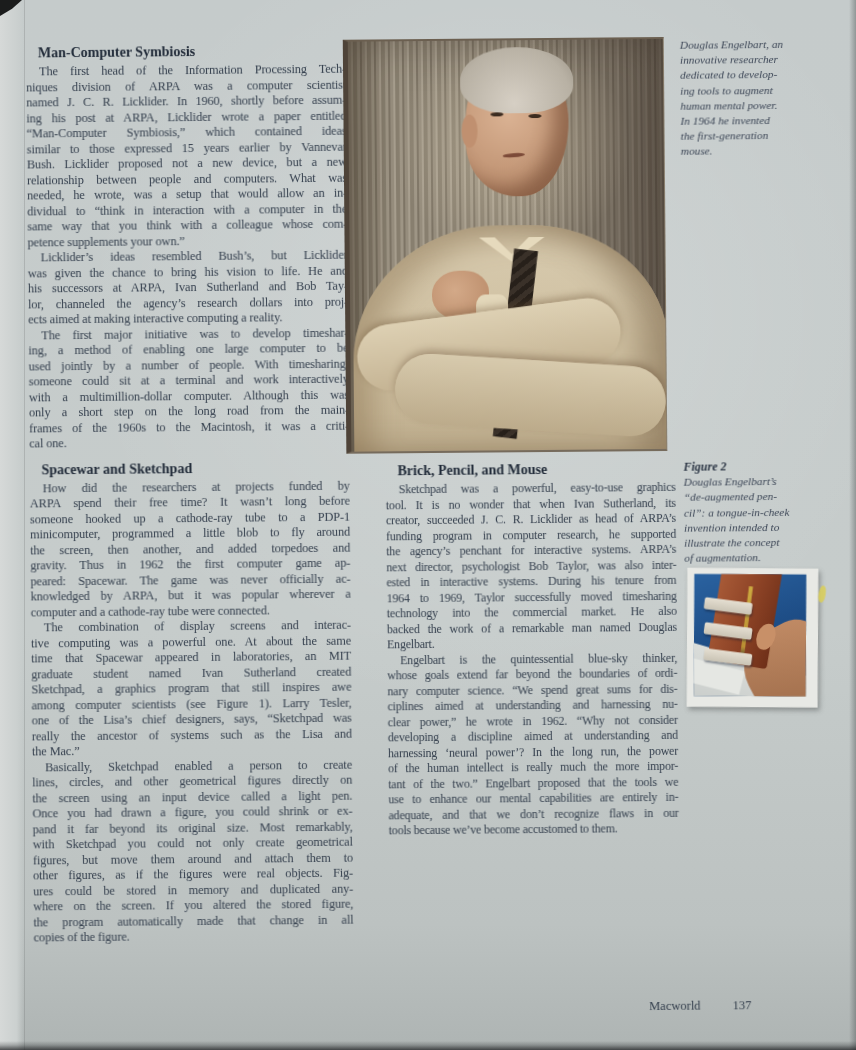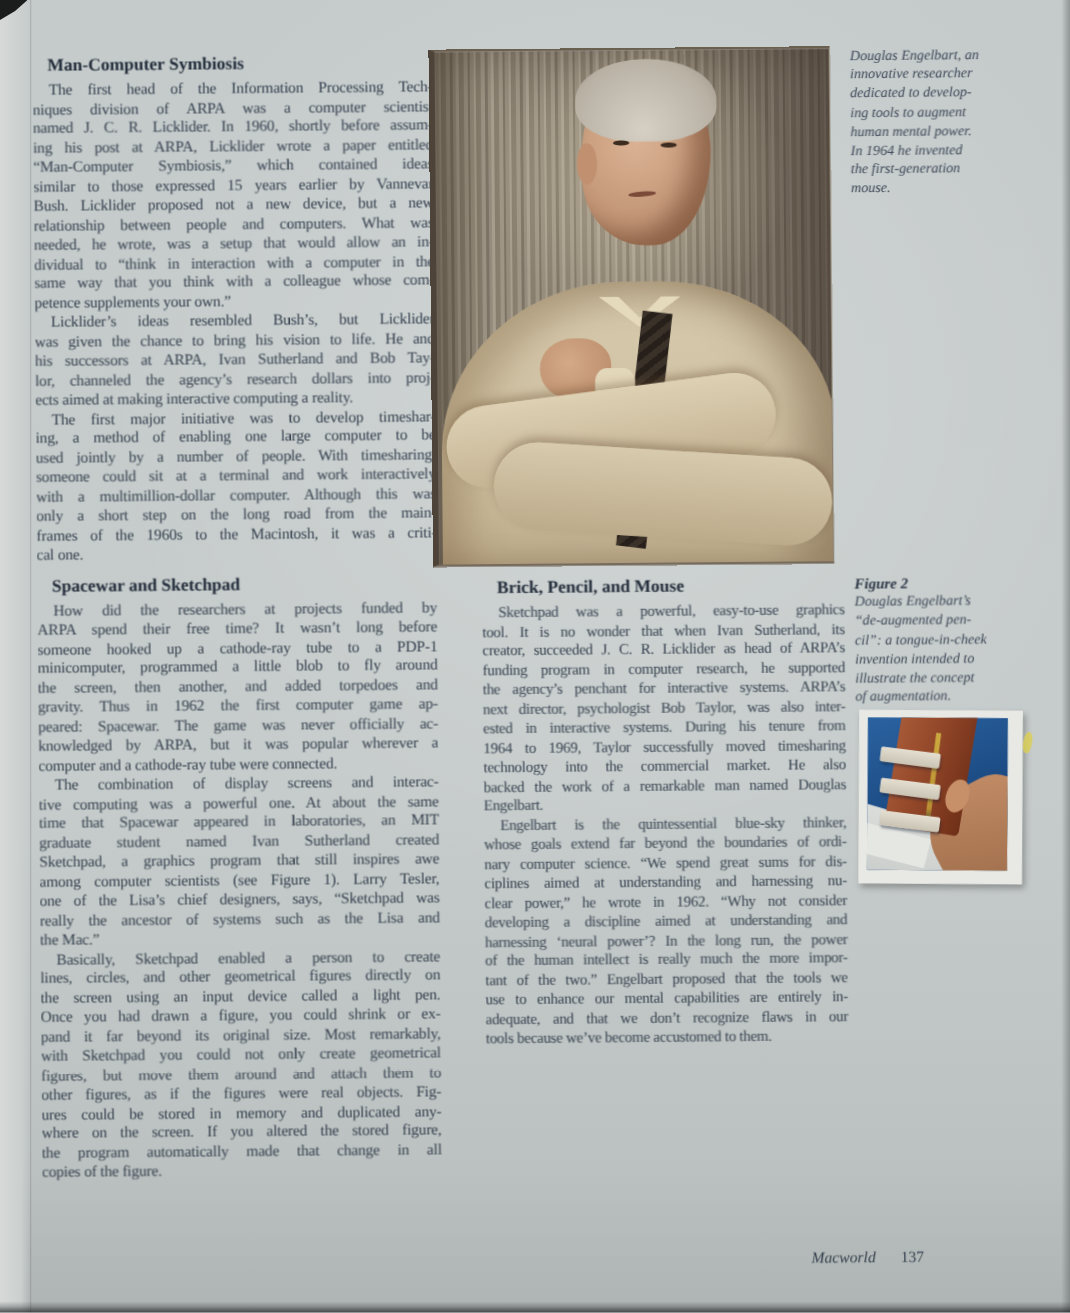--- a/index.html
+++ b/index.html
@@ -35,22 +35,22 @@
   .para > div:last-child{text-align:left;text-align-last:left;}
   .para > div:first-child{text-indent:13px;}
 
   .caption{position:absolute;width:132px;font-style:italic;font-size:11.3px;
      line-height:15.2px;color:#3d4757;}
   .caption-top{left:684px;top:40px;}
   .fig2-block{left:684px;top:462px;}
   .fig2-label{font-weight:bold;font-style:italic;font-size:12px;line-height:15.2px;color:#2c3645;}
 
   .footer{position:absolute;left:645px;top:1001px;width:160px;font-size:12.5px;color:#333e4c;}
-  .footer .mag{font-style:italic;}
-  .footer .pnum{margin-left:20px;}
+  .footer .mag{}
+  .footer .pnum{margin-left:32px;}
 
   
   .photo-main{position:absolute;left:347px;top:39px;width:315px;height:410px;overflow:hidden;
     border-left:5px solid #4e4338;border-top:2px solid #6b5f50;
     border-right:1px solid #8a7f6e;border-bottom:2px solid #766b5c;
     background:
       radial-gradient(ellipse 60% 45% at 52% 26%, rgba(238,223,192,.30), rgba(0,0,0,0) 62%),
       linear-gradient(90deg, rgba(70,60,45,.38), rgba(0,0,0,0) 13%, rgba(0,0,0,0) 55%, rgba(55,45,38,.5) 96%),
       repeating-linear-gradient(90deg,#968d7d 0 3px,#a79e8e 3px 5px,#887f6f 5px 9px,#9e9585 9px 12px,#7d7465 12px 14px);
     box-shadow:inset 0 0 45px rgba(40,30,20,.35);}

